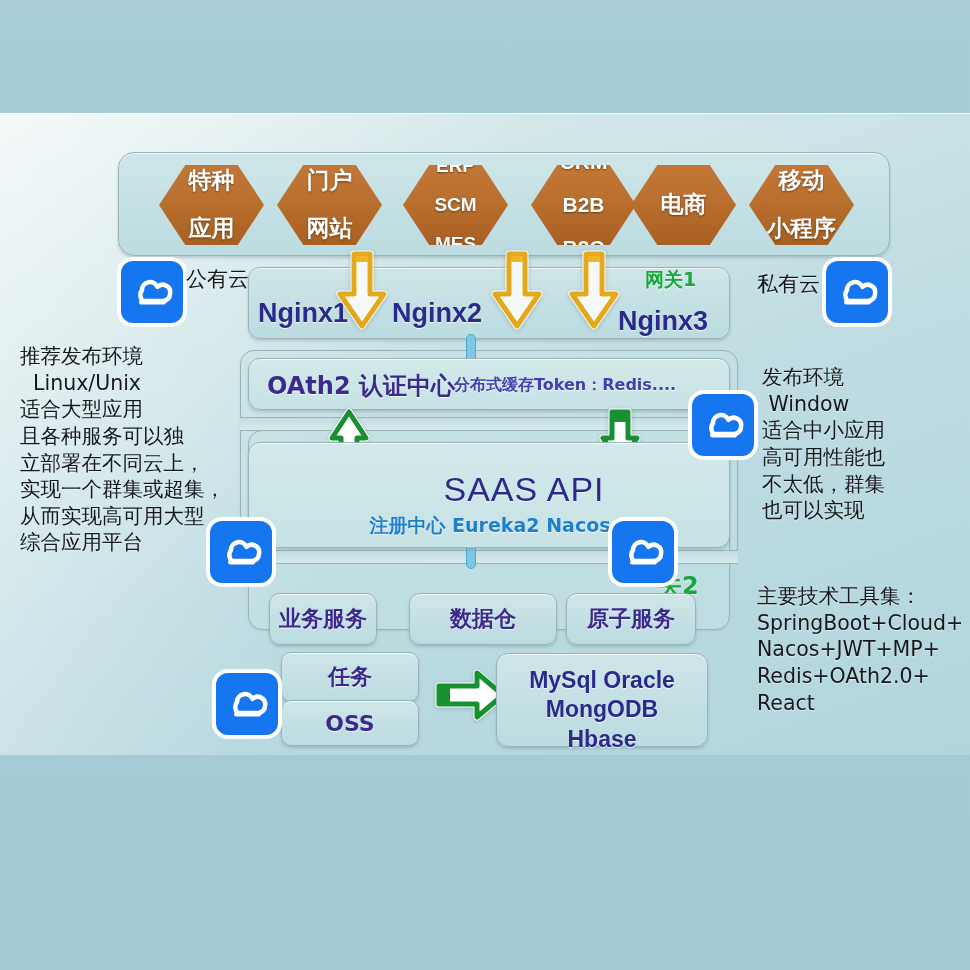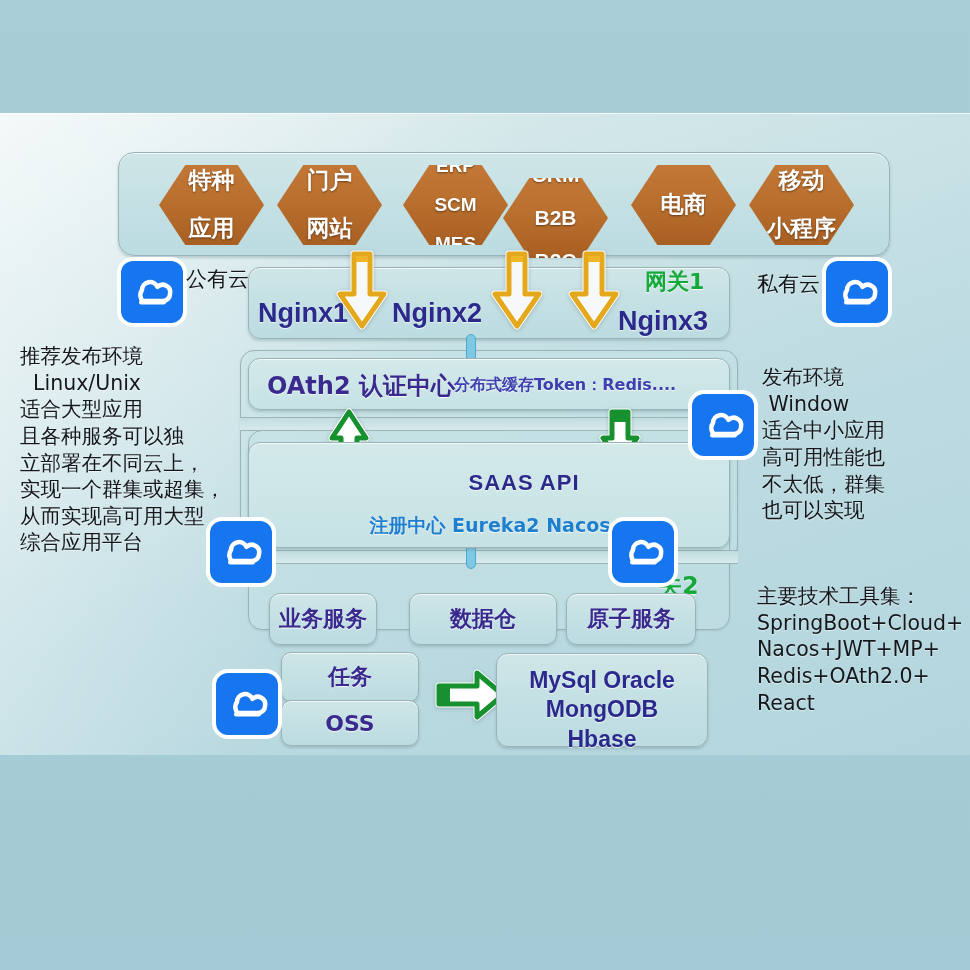--- a/index.html
+++ b/index.html
@@ -46,34 +46,34 @@
   }
   .hex span{display:block;padding:0 4px;}
   .hx-cn{font-size:23px;font-family:"DejaVu Sans",sans-serif;}
   .hx-en{font-size:19px;}
   .hx-en2{font-size:21px;}
 
   
   .ngbar{left:248px;top:267px;width:482px;height:72px;border-radius:12px;}
   .ngtext{position:absolute;color:#2b2a8c;font-weight:bold;font-size:27px;
     text-shadow:0 1px 1px rgba(255,255,255,.8);white-space:nowrap;}
-  .gw{position:absolute;color:#15a83a;font-weight:bold;font-size:22px;
+  .gw{position:absolute;color:#15a83a;font-weight:bold;font-size:19px;
     font-family:"DejaVu Sans",sans-serif;text-shadow:0 1px 1px rgba(255,255,255,.85);white-space:nowrap;}
 
   
   .oauthbar{left:248px;top:358px;width:482px;height:52px;border-radius:12px;}
   .oauth-t1{position:absolute;left:18px;top:11px;color:#3a2a8e;font-weight:bold;font-size:24px;
     font-family:"DejaVu Sans",sans-serif;text-shadow:0 1px 1px rgba(255,255,255,.8);white-space:nowrap;}
   .oauth-t2{position:absolute;left:205px;top:16px;color:#3f3fb0;font-weight:bold;font-size:16px;
     font-family:"DejaVu Sans",sans-serif;text-shadow:0 1px 1px rgba(255,255,255,.8);white-space:nowrap;}
 
   
   .saas{left:248px;top:442px;width:482px;height:106px;border-radius:12px;}
   .saas-t{position:absolute;left:0;top:27px;width:550px;text-align:center;
-    color:#2b2a8c;font-weight:bold;font-size:22px;letter-spacing:1px;
+    color:#2b2a8c;font-weight:normal;font-size:34px;letter-spacing:1px;
     text-shadow:0 1px 1px rgba(255,255,255,.8);}
   .saas-s{position:absolute;left:0;top:70px;width:482px;text-align:center;
     color:#1f7fcf;font-weight:bold;font-size:19px;font-family:"DejaVu Sans",sans-serif;
     text-shadow:0 1px 1px rgba(255,255,255,.85);}
 
   
   .svc{height:52px;border-radius:11px;display:flex;align-items:center;justify-content:center;
     color:#3a2a8e;font-weight:bold;font-size:22px;font-family:"DejaVu Sans",sans-serif;
     text-shadow:0 1px 1px rgba(255,255,255,.8);}
   .svc1{left:269px;top:593px;width:108px;}
@@ -134,21 +134,21 @@
   <div class="panel hexrow">
     <div class="hex" style="left:40px;">
       <span class="hx-cn"><span>特种</span><br><span>应用</span></span>
     </div>
     <div class="hex" style="left:158px;">
       <span class="hx-cn"><span>门户</span><br><span>网站</span></span>
     </div>
     <div class="hex" style="left:284px;">
       <span class="hx-en"><span>ERP</span><br><span>SCM</span><br><span>MES</span></span>
     </div>
-    <div class="hex" style="left:384px;margin-top:13px;">
+    <div class="hex" style="left:412px;">
       <span class="hx-en2"><span>CRM</span><br><span>B2B</span><br><span>B2C</span></span>
     </div>
     <div class="hex" style="left:512px;">
       <span class="hx-cn">
           <span>电商</span>
         </span>
     </div>
     <div class="hex" style="left:630px;">
       <span class="hx-cn"><span>移动</span><br><span>小程序</span></span>
     </div>

